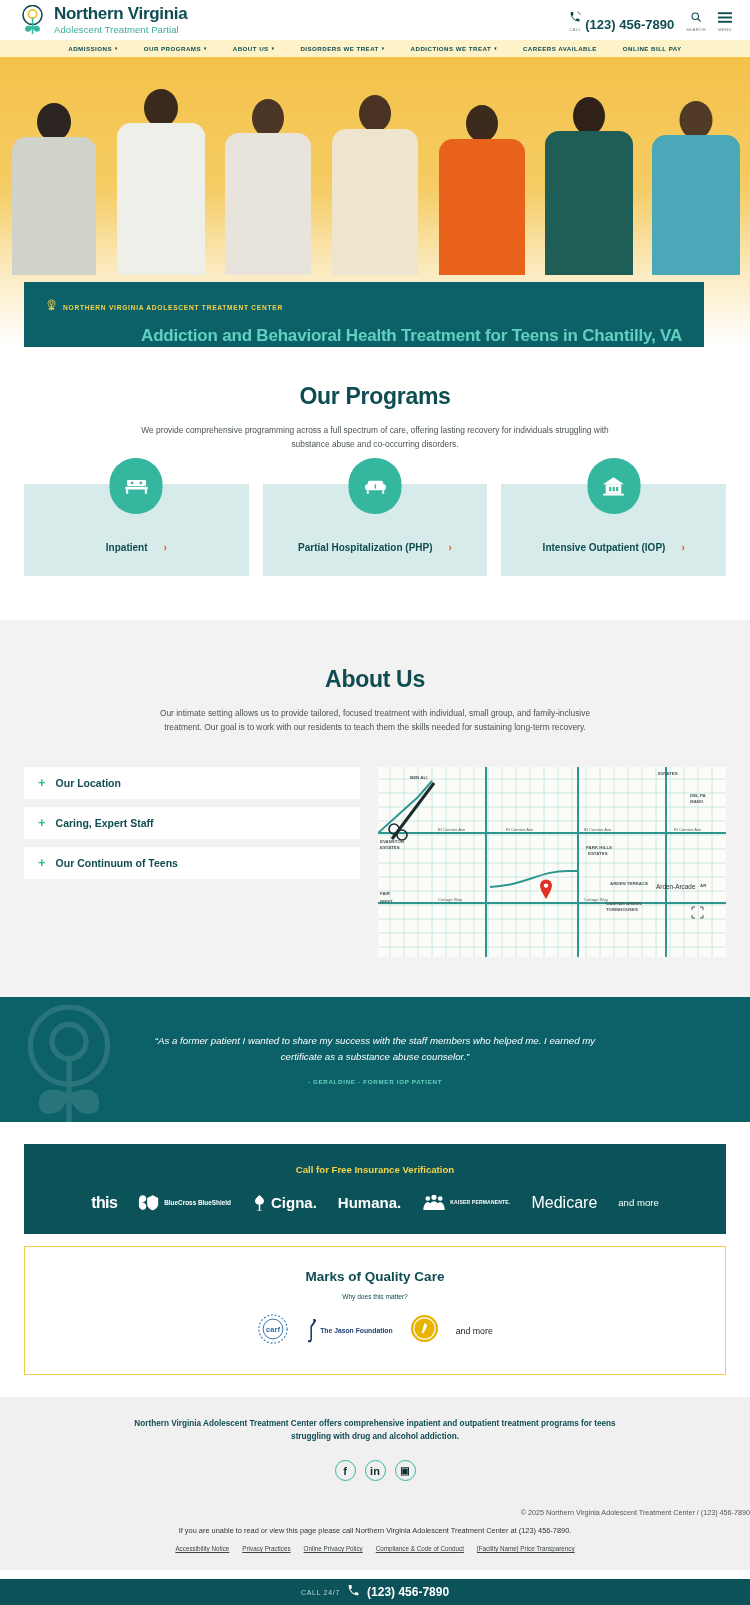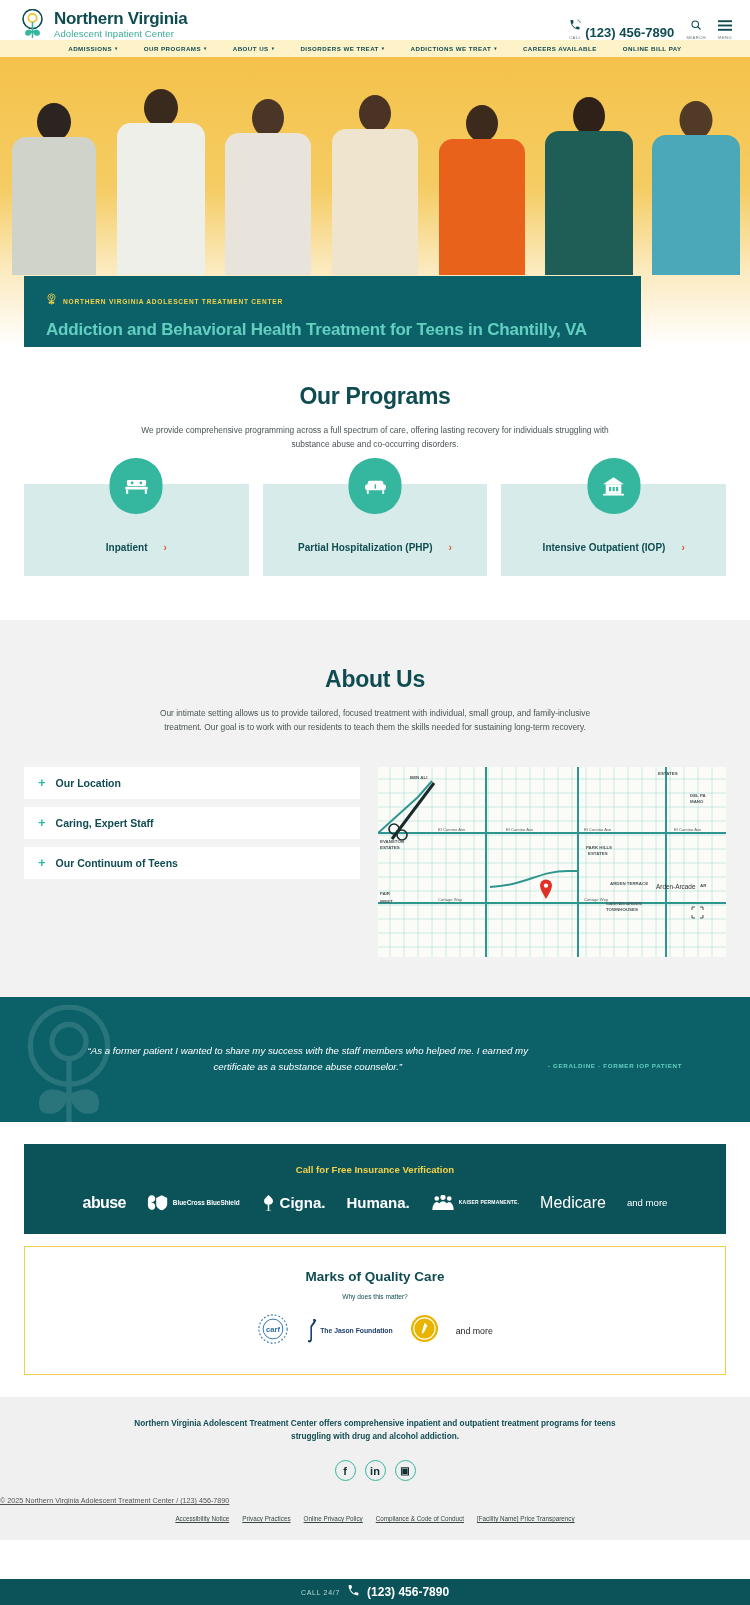--- a/index.html
+++ b/index.html
@@ -2,42 +2,42 @@
 <html><head>
 <meta charset="utf-8">
 <style>
   * { box-sizing: border-box; margin:0; padding:0; }
   body {
     width:750px; height:1605px; overflow:hidden;
     font-family:"Liberation Sans", sans-serif;
     background:#ffffff; color:#333;
   }
   
-  .topbar { height:40px; display:flex; align-items:flex-end; padding:0 18px; background:#fff; }
+  .topbar { height:40px; display:flex; align-items:center; padding:0 18px; background:#fff; }
   .logo-wrap { display:flex; align-items:center; gap:7px; }
   .logo-mark { width:29px; height:31px; position:relative; flex:0 0 auto; }
   .brand-name { font-size:17px; font-weight:bold; color:#0f4c52; letter-spacing:-0.3px; line-height:1.05; }
   .brand-sub { font-size:9.5px; color:#3aaa99; letter-spacing:0.1px; margin-top:1px; }
   .topbar-right { margin-left:auto; display:flex; align-items:center; gap:12px; }
   .phone-blk { display:flex; align-items:flex-end; gap:4px; }
   .phone-icon-wrap { display:flex; flex-direction:column; align-items:center; }
   .micro-label { font-size:4.2px; color:#6b7b7d; letter-spacing:0.4px; margin-top:0px; }
   .phone-num { font-size:13px; font-weight:bold; color:#0f4c52; }
   .hdr-icon { display:flex; flex-direction:column; align-items:center; cursor:pointer; }
   .nav { height:17px; background:#fdf2c8; display:flex; justify-content:center; align-items:center; gap:0px; }
   .nav-item { font-size:6.2px; font-weight:bold; color:#0f4c52; letter-spacing:0.45px; padding:0 13px; white-space:nowrap; cursor:pointer; display:flex; align-items:center; gap:3px;}
   .caret { font-size:4.5px; }
   
   .hero { position:relative; height:290px; overflow:hidden;
           background:linear-gradient(180deg,#f4c24a 0%, #f5cc63 45%, #fbe9bb 72%, #ffffff 100%); }
   .people { position:absolute; left:0; top:18px; width:750px; height:200px; display:flex; align-items:flex-end; }
   .person { flex:1; position:relative; height:200px; }
   .p-head { position:absolute; left:50%; transform:translateX(-50%); border-radius:50%; }
   .p-body { position:absolute; left:50%; transform:translateX(-50%); border-radius:14px 14px 0 0; }
-  .hero-card { position:absolute; left:24px; top:219px; width:617px; background:#0c6169; padding:16px 22px 14px 22px; }
+  .hero-card { position:absolute; left:24px; top:225px; width:680px; background:#0c6169; padding:16px 22px 14px 22px;text-align:right; }
   .eyebrow { display:flex; align-items:center; gap:6px; margin-bottom:9px; }
   .eyebrow-txt { font-size:6.6px; font-weight:bold; color:#f4d24a; letter-spacing:0.75px; }
   .hero-h1 { font-size:17px; line-height:1.33; font-weight:bold; color:#63cfc1; letter-spacing:-0.2px; }
   
   .sec { padding:0 24px; }
   .sec-title { text-align:center; font-size:23px; font-weight:bold; color:#0f4c52; letter-spacing:-0.3px; }
   .sec-desc { text-align:center; font-size:8.4px; line-height:1.72; color:#4a5356; max-width:470px; margin:13px auto 0; }
   .prog-row { display:flex; gap:14px; margin-top:32px; }
   .prog-card { flex:1; height:92px; background:#d7ecea; position:relative; display:flex; align-items:flex-end; justify-content:center; padding-bottom:23px; }
   .prog-badge { position:absolute; top:-26px; left:50%; transform:translateX(-50%); width:53px; height:56px; background:#35b69e; border-radius:26px 26px 26px 26px; display:flex; align-items:center; justify-content:center; }
@@ -45,41 +45,41 @@
   .prog-arrow { color:#e8531f; font-size:10px; font-weight:bold; }
   
   .about { background:#f2f2f2; padding:46px 24px 40px; }
   .about-row { display:flex; gap:18px; margin-top:32px; }
   .acc-col { flex:1; display:flex; flex-direction:column; gap:8px; }
   .acc-item { background:#fff; height:32px; display:flex; align-items:center; gap:10px; padding-left:14px; cursor:pointer; }
   .plus { color:#35b69e; font-size:13px; font-weight:bold; line-height:1; }
   .acc-txt { font-size:10.5px; font-weight:bold; color:#0f4c52; }
   .map { width:348px; height:190px; background:#fbfbf8; position:relative; overflow:hidden; }
   
-  .quote { background:#0c6169; height:125px; position:relative; display:flex; flex-direction:row; align-items:center; justify-content:center; overflow:hidden;}
+  .quote { background:#0c6169; height:125px; position:relative; display:flex; flex-direction:column; align-items:center; justify-content:center; overflow:hidden;}
   .quote-txt { font-size:9.7px; font-style:italic; color:#ffffff; text-align:center; line-height:1.66; max-width:480px; }
   .quote-by { font-size:6.2px; font-weight:bold; color:#63cfc1; letter-spacing:0.7px; margin-top:13px; }
   
   .ins-wrap { padding:22px 24px 0; }
   .ins { background:#0b5359; padding:20px 0 22px; }
   .ins-title { text-align:center; font-size:9.6px; font-weight:bold; color:#f4d24a; }
   .ins-logos { display:flex; align-items:center; justify-content:center; gap:21px; margin-top:19px; color:#fff; }
   .ins-logos .lg { font-weight:bold; white-space:nowrap; display:flex; align-items:center; gap:4px; }
   .andmore { font-size:9.6px; font-weight:normal; }
   
   .qual { margin:12px 24px 0; border:1px solid #f0cf4e; background:#fff; padding:22px 0 25px; }
   .qual-title { text-align:center; font-size:13.5px; font-weight:bold; color:#0f4c52; }
   .qual-sub { text-align:center; font-size:6.6px; color:#0f4c52; margin-top:9px; }
   .qual-logos { display:flex; align-items:center; justify-content:center; gap:17px; margin-top:13px; }
   
   .footer { background:#f0f0f0; padding:20px 0 18px; margin-top:22px; }
   .f-lead { text-align:center; font-size:8.2px; font-weight:bold; color:#0f4c52; line-height:1.62; max-width:495px; margin:0 auto; }
   .f-social { display:flex; justify-content:center; gap:9px; margin-top:17px; }
   .soc { width:21px; height:21px; border-radius:50%; border:1.4px solid #35b69e; display:flex; align-items:center; justify-content:center; color:#0f2f33; font-weight:bold; font-size:11px; cursor:pointer; }
-  .f-copy { text-align:left; font-size:7.2px; color:#555; margin-top:15px;text-decoration:underline; }
+  .f-copy { text-align:right; font-size:7.2px; color:#555; margin-top:27px; }
   .f-note { text-align:center; font-size:7.4px; color:#333; margin-top:9px; }
   .f-links { display:flex; justify-content:center; gap:13px; margin-top:10px; }
   .f-links a { font-size:6.3px; color:#3b4446; text-decoration:underline; cursor:pointer; }
   .callbar { position:absolute; left:0; bottom:0; width:750px; height:26px; background:#0b5359; display:flex; align-items:center; justify-content:center; gap:7px; }
   .callbar .c24 { font-size:7px; color:#b9d6d6; letter-spacing:0.7px; }
   .callbar .cnum { font-size:12px; font-weight:bold; color:#fff; }
   .page { position:relative; width:750px; height:1605px; }
 </style>
 </head>
 <body>
@@ -92,21 +92,21 @@
         <svg width="29" height="31" viewBox="0 0 29 31">
           <ellipse cx="14.5" cy="10" rx="9.5" ry="9.5" fill="none" stroke="#0f4c52" stroke-width="1.6"></ellipse>
           <circle cx="14.5" cy="9" r="4.2" fill="none" stroke="#f0c330" stroke-width="1.8"></circle>
           <line x1="14.5" y1="13" x2="14.5" y2="29" stroke="#35b69e" stroke-width="1.5"></line>
           <path d="M14.5 22 C9 19, 6 22, 7.5 26 C10.5 28, 13.5 26, 14.5 22Z" fill="#35b69e"></path>
           <path d="M14.5 22 C20 19, 23 22, 21.5 26 C18.5 28, 15.5 26, 14.5 22Z" fill="#35b69e"></path>
         </svg>
       </div>
       <div>
         <div class="brand-name">Northern Virginia</div>
-        <div class="brand-sub">Adolescent Inpatient Center</div>
+        <div class="brand-sub">Adolescent Treatment Partial</div>
       </div>
     </div>
     <div class="topbar-right">
       <div class="phone-blk">
         <div class="phone-icon-wrap">
           <span>
             <svg width="12" height="12" viewBox="0 0 24 24" fill="#0f4c52">
               <path d="M6.6 10.8c1.4 2.8 3.8 5.1 6.6 6.6l2.2-2.2c.3-.3.7-.4 1-.2 1.2.4 2.4.6 3.6.6.6 0 1 .4 1 1V20c0 .6-.4 1-1 1C11.1 21 3 12.9 3 2.9c0-.6.4-1 1-1h3.5c.6 0 1 .4 1 1 0 1.3.2 2.5.6 3.6.1.3 0 .7-.2 1l-2.3 2.3z"></path>
               <path d="M17 2c2.8.4 5 2.6 5.4 5.4" fill="none" stroke="#0f4c52" stroke-width="1.6"></path>
             </svg>
@@ -362,21 +362,21 @@
       </svg>
     </div>
     <div class="quote-txt">“As a former patient I wanted to share my success with the staff members who helped me. I earned my certificate as a substance abuse counselor.”</div>
     <div class="quote-by">- GERALDINE - FORMER IOP PATIENT</div>
   </div>
 
   <div class="ins-wrap">
     <div class="ins">
       <div class="ins-title">Call for Free Insurance Verification</div>
       <div class="ins-logos">
-        <span class="lg" style="font-size:16px;letter-spacing:-0.6px;">abuse</span>
+        <span class="lg" style="font-size:16px;letter-spacing:-0.6px;">this</span>
         <span class="lg">
           <svg width="22" height="17" viewBox="0 0 24 18" fill="#fff">
               <path d="M5 1 C8 1 9 3 9 5 C9 8 6 9 4 9 C6 9 9 10 9 13 C9 16 7 17 5 17 C3 17 1 15 1 12 L1 6 C1 3 3 1 5 1Z"></path>
               <path d="M16 1 L22 4 L22 11 C22 14 19 17 16 17.5 C13 17 10 14 10 11 L10 4Z"></path>
             </svg>
           <span style="font-size:6.4px;line-height:1.12;text-align:left;">BlueCross BlueShield</span>
         </span>
         <span class="lg" style="font-size:15px;">
           <svg width="15" height="18" viewBox="0 0 16 20" fill="#fff">
               <path d="M8 1 C5 4 3 5 3 8 C3 10 5 12 8 12 C11 12 13 10 13 8 C13 5 11 4 8 1Z"></path>
@@ -439,20 +439,21 @@
         <span>f</span>
       </div>
       <div class="soc" style="font-size:11px;">
         <span>in</span>
       </div>
       <div class="soc" style="font-size:10px;">
         <span>▣</span>
       </div>
     </div>
     <div class="f-copy">© 2025 Northern Virginia Adolescent Treatment Center   /   (123) 456-7890</div>
+    <div class="f-note">If you are unable to read or view this page please call Northern Virginia Adolescent Treatment Center at (123) 456-7890.</div>
     <div class="f-links">
       <a>Accessibility Notice</a>
       <a>Privacy Practices</a>
       <a>Online Privacy Policy</a>
       <a>Compliance &amp; Code of Conduct</a>
       <a>[Facility Name] Price Transparency</a>
     </div>
   </div>
 
   <div class="callbar">

